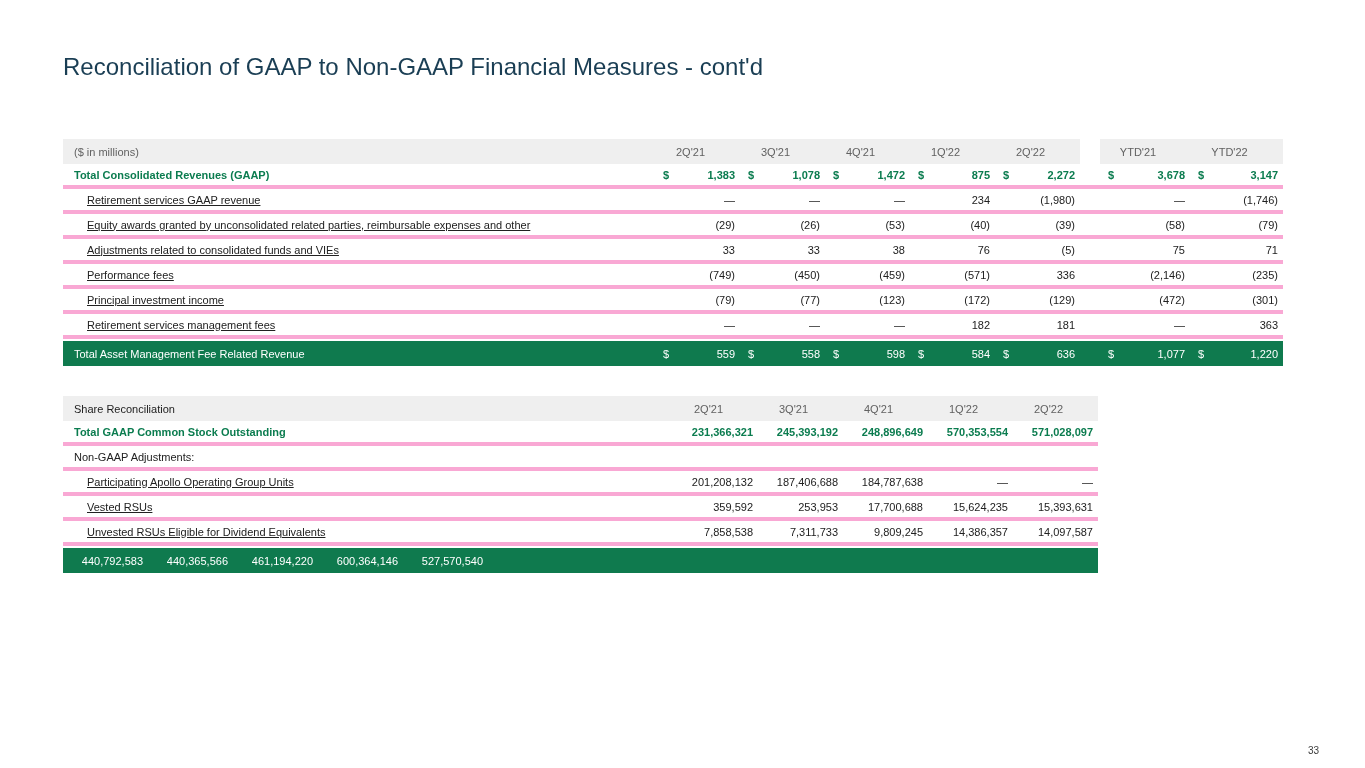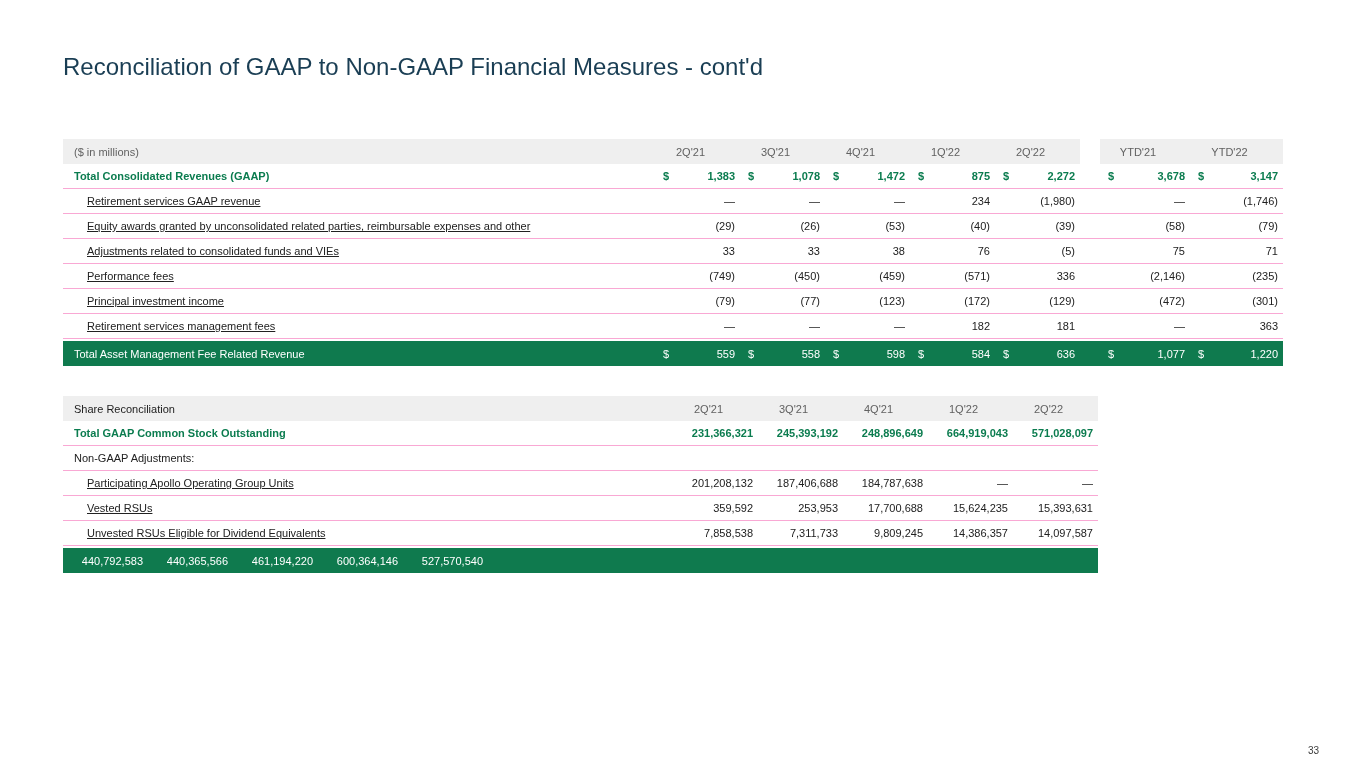--- a/index.html
+++ b/index.html
@@ -11,21 +11,21 @@
     position:absolute;left:63px;top:53px;margin:0;
     font-size:24px;font-weight:400;color:var(--title,#1a3e54);
     letter-spacing:0;
   }
   .tbl{position:absolute;left:63px;}
   .tbl1{top:131px;width:1220px;margin-top:8px;}
   .tbl2{top:396px;width:1035px;}
 
   .trow{
     display:flex;align-items:stretch;height:25px;box-sizing:border-box;
-    font-size:11px;color:#212121;border-bottom:1px solid #f9a8d4;
+    font-size:11px;color:#212121;border-bottom:4px solid #f9a8d4;
   }
   .trow>*{display:flex;align-items:center;box-sizing:border-box;}
   .thead{border-bottom:none;color:#616161;}
   .band{background:var(--band,#efefef);}
   .label{flex:1;padding-left:11px;min-width:0;}
   .label.indent{padding-left:24px;text-decoration:underline;}
   .hcell{justify-content:center;padding-right:14px;}
   .cell{justify-content:space-between;padding:0 5px 0 8px;}
   .c85{width:85px;}
   .c90{width:90px;}
@@ -340,21 +340,21 @@
         <div class="cell c85">
           <span class="dollar"></span>
           <span class="val">245,393,192</span>
         </div>
         <div class="cell c85">
           <span class="dollar"></span>
           <span class="val">248,896,649</span>
         </div>
         <div class="cell c85">
           <span class="dollar"></span>
-          <span class="val">664,919,043</span>
+          <span class="val">570,353,554</span>
         </div>
         <div class="cell c85">
           <span class="dollar"></span>
           <span class="val">571,028,097</span>
         </div>
       </div>
       <div class="trow">
         <div class="label">Non-GAAP Adjustments:</div>
         <div class="cell c85">
           <span class="dollar"></span>

